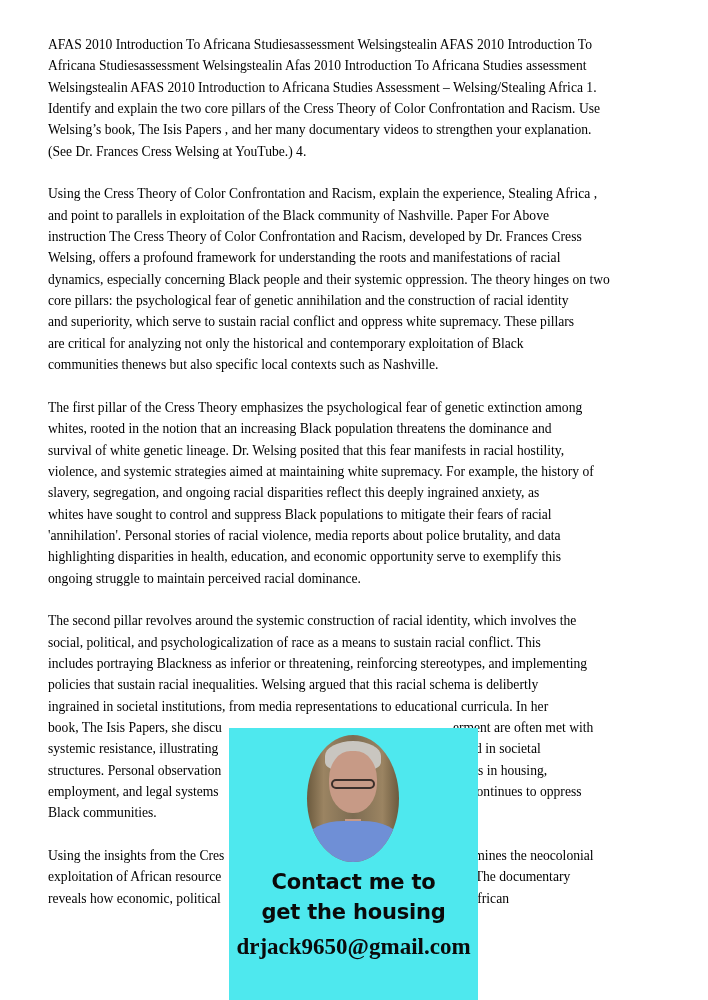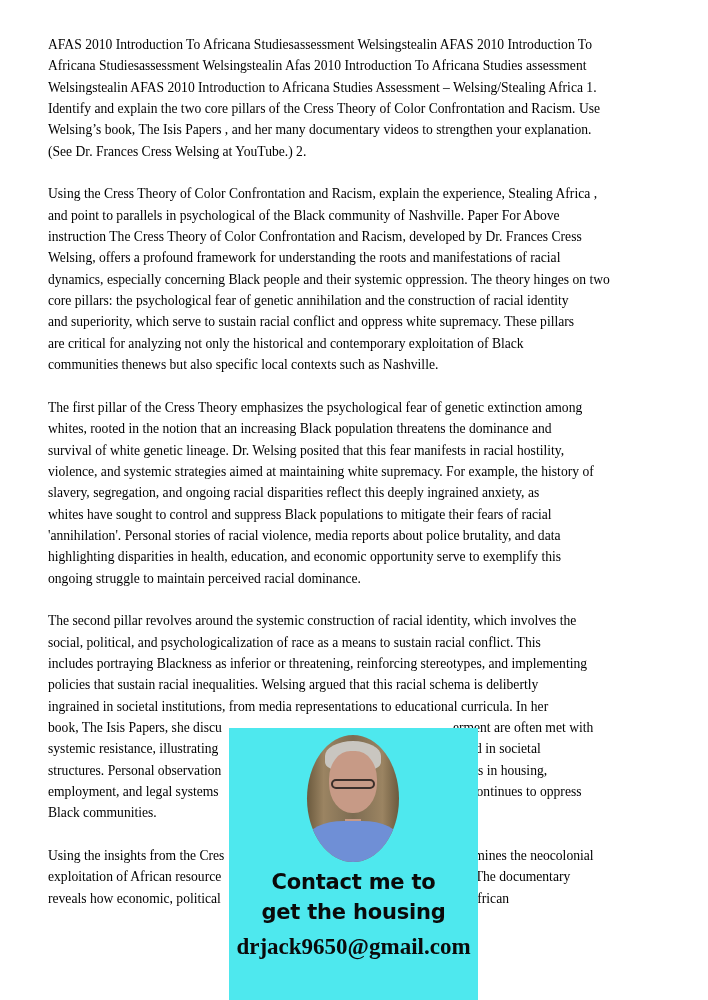--- a/index.html
+++ b/index.html
@@ -41,25 +41,25 @@
 </head>
 <body>
 
 <div class="page">
   <div class="para">
     <div class="line">AFAS 2010 Introduction To Africana Studiesassessment Welsingstealin AFAS 2010 Introduction To</div>
     <div class="line">Africana Studiesassessment Welsingstealin Afas 2010 Introduction To Africana Studies assessment</div>
     <div class="line">Welsingstealin AFAS 2010 Introduction to Africana Studies Assessment – Welsing/Stealing Africa 1.</div>
     <div class="line">Identify and explain the two core pillars of the Cress Theory of Color Confrontation and Racism. Use</div>
     <div class="line">Welsing’s book, The Isis Papers , and her many documentary videos to strengthen your explanation.</div>
-    <div class="line">(See Dr. Frances Cress Welsing at YouTube.) 2.</div>
+    <div class="line">(See Dr. Frances Cress Welsing at YouTube.) 4.</div>
   </div>
   <div class="para">
     <div class="line">Using the Cress Theory of Color Confrontation and Racism, explain the experience, Stealing Africa ,</div>
-    <div class="line">and point to parallels in psychological of the Black community of Nashville. Paper For Above</div>
+    <div class="line">and point to parallels in exploitation of the Black community of Nashville. Paper For Above</div>
     <div class="line">instruction The Cress Theory of Color Confrontation and Racism, developed by Dr. Frances Cress</div>
     <div class="line">Welsing, offers a profound framework for understanding the roots and manifestations of racial</div>
     <div class="line">dynamics, especially concerning Black people and their systemic oppression. The theory hinges on two</div>
     <div class="line">core pillars: the psychological fear of genetic annihilation and the construction of racial identity</div>
     <div class="line">and superiority, which serve to sustain racial conflict and oppress white supremacy. These pillars</div>
     <div class="line">are critical for analyzing not only the historical and contemporary exploitation of Black</div>
     <div class="line">communities thenews but also specific local contexts such as Nashville.</div>
   </div>
   <div class="para">
     <div class="line">The first pillar of the Cress Theory emphasizes the psychological fear of genetic extinction among</div>

